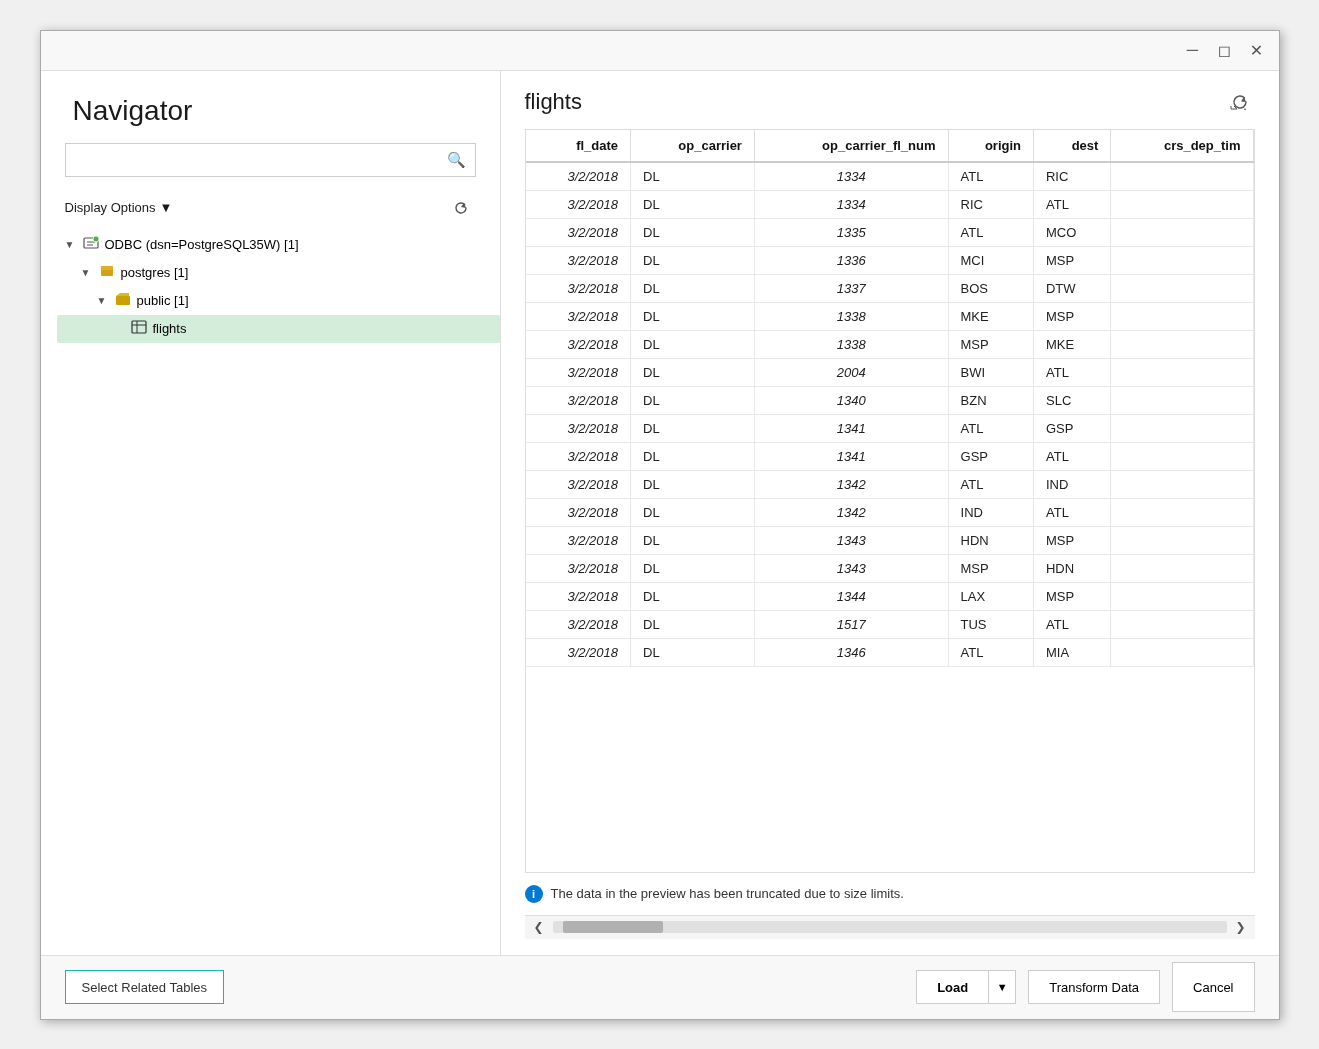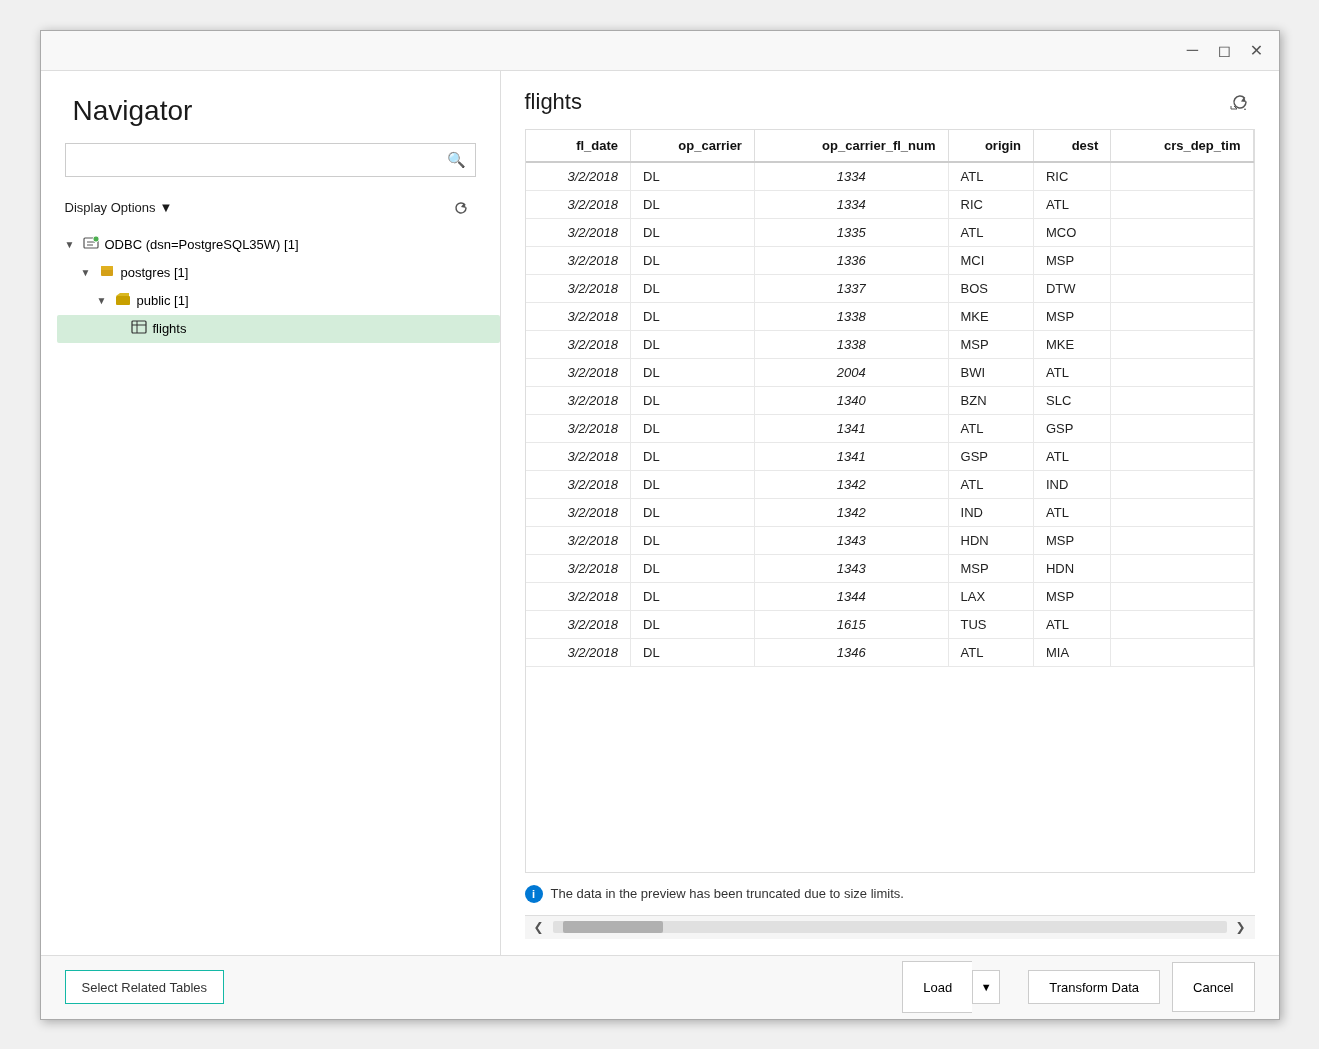--- a/index.html
+++ b/index.html
@@ -296,47 +296,47 @@
     .footer-right {
       display: flex;
       align-items: center;
       gap: 12px;
     }
     .load-btn-group {
       display: flex;
       align-items: center;
     }
     .load-btn {
-      height: 52px;
+      height: 34px;
       padding: 0 20px;
       background: #fff;
       border: 1px solid #ccc;
       font-size: 13px;
       cursor: pointer;
       border-right: none;
+      font-weight: bold;
     }
     .load-dropdown-btn {
       height: 34px;
       width: 28px;
       background: #fff;
       border: 1px solid #ccc;
       font-size: 11px;
       cursor: pointer;
       display: flex;
       align-items: center;
       justify-content: center;
     }
     .transform-btn {
       height: 34px;
       padding: 0 20px;
       background: #fff;
       border: 1px solid #ccc;
       font-size: 13px;
       cursor: pointer;
-      margin-left: 16px;
     }
     .cancel-btn {
       height: 50px;
       padding: 0 20px;
       background: #fff;
       border: 1px solid #ccc;
       font-size: 13px;
       cursor: pointer;
     }
   </style>
@@ -579,21 +579,21 @@
       <td class="date">3/2/2018</td>
       <td>DL</td>
       <td class="num">1344</td>
       <td>LAX</td>
       <td>MSP</td>
       <td></td>
     </tr>
                 <tr>
       <td class="date">3/2/2018</td>
       <td>DL</td>
-      <td class="num">1615</td>
+      <td class="num">1517</td>
       <td>TUS</td>
       <td>ATL</td>
       <td></td>
     </tr>
                 <tr>
       <td class="date">3/2/2018</td>
       <td>DL</td>
       <td class="num">1346</td>
       <td>ATL</td>
       <td>MIA</td>

